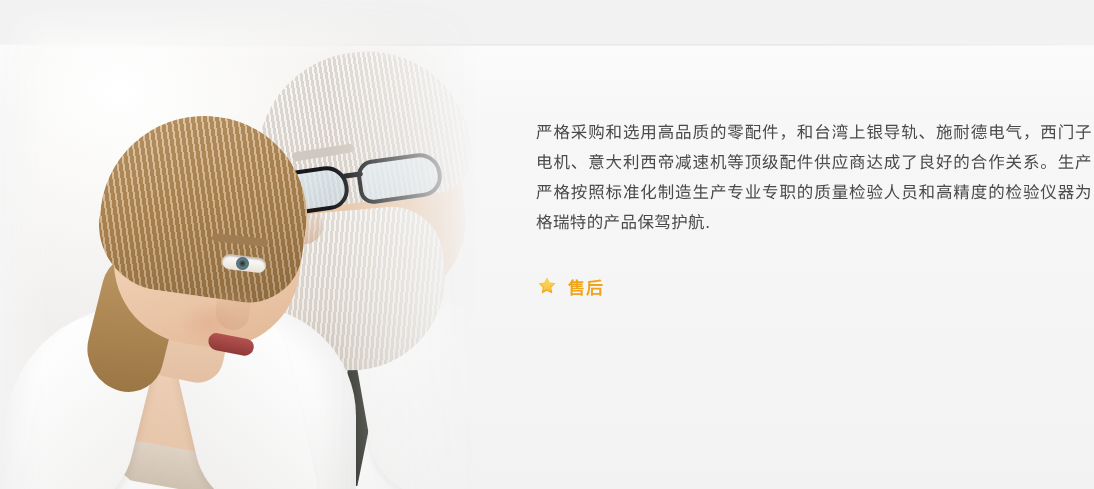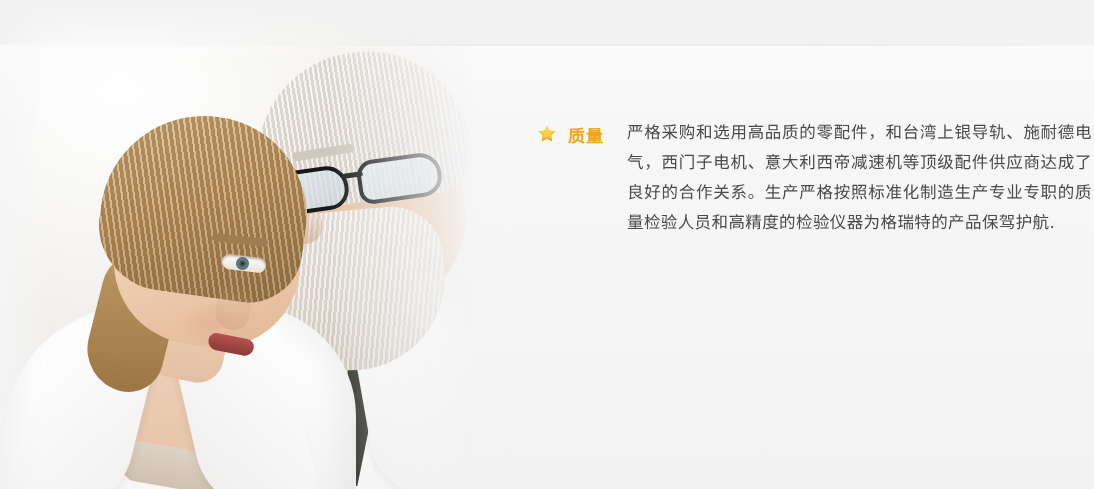--- a/index.html
+++ b/index.html
@@ -345,36 +345,36 @@
       <div class="woman-eye"></div>
       <div class="woman-iris"></div>
       <div class="woman-nose"></div>
       <div class="woman-lips"></div>
     </div>
   </div>
 
   <div class="content">
 
     <div class="feature">
+      <div class="feature-body">严格采购和选用高品质的零配件，和台湾上银导轨、施耐德电气，西门子电机、意大利西帝减速机等顶级配件供应商达成了良好的合作关系。生产严格按照标准化制造生产专业专职的质量检验人员和高精度的检验仪器为格瑞特的产品保驾护航.</div>
+    </div>
+
+    <div class="feature">
       <div class="feature-marker">
         <span class="star-icon">
           <svg viewBox="0 0 24 24" xmlns="http://www.w3.org/2000/svg" aria-hidden="true">
             <defs>
-              <linearGradient id="starGradA" x1="0" y1="0" x2="0" y2="1">
+              <linearGradient id="starGradB" x1="0" y1="0" x2="0" y2="1">
                 <stop offset="0%" stop-color="#ffd964"></stop>
                 <stop offset="48%" stop-color="#f7bf2c"></stop>
                 <stop offset="100%" stop-color="#eda211"></stop>
               </linearGradient>
             </defs>
-            <path d="M12 2.2l2.9 5.9 6.5 0.95-4.7 4.58 1.11 6.47L12 17.05 6.19 20.1l1.11-6.47-4.7-4.58 6.5-0.95z" fill="url(#starGradA)"></path>
+            <path d="M12 2.2l2.9 5.9 6.5 0.95-4.7 4.58 1.11 6.47L12 17.05 6.19 20.1l1.11-6.47-4.7-4.58 6.5-0.95z" fill="url(#starGradB)"></path>
             <path d="M12 4.6l2.1 4.25 4.7 0.68-3.4 3.31 0.8 4.68L12 15.3l-4.2 2.22 0.8-4.68-3.4-3.31 4.7-0.68z" fill="#fdd96e" opacity="0.55"></path>
           </svg>
         </span>
-        <span class="feature-title">质量</span>
+        <span class="feature-title">售后</span>
       </div>
-      <div class="feature-body">严格采购和选用高品质的零配件，和台湾上银导轨、施耐德电气，西门子电机、意大利西帝减速机等顶级配件供应商达成了良好的合作关系。生产严格按照标准化制造生产专业专职的质量检验人员和高精度的检验仪器为格瑞特的产品保驾护航.</div>
-    </div>
-
-    <div class="feature">
     </div>
 
   </div>
 </div>
 
 </body></html>

